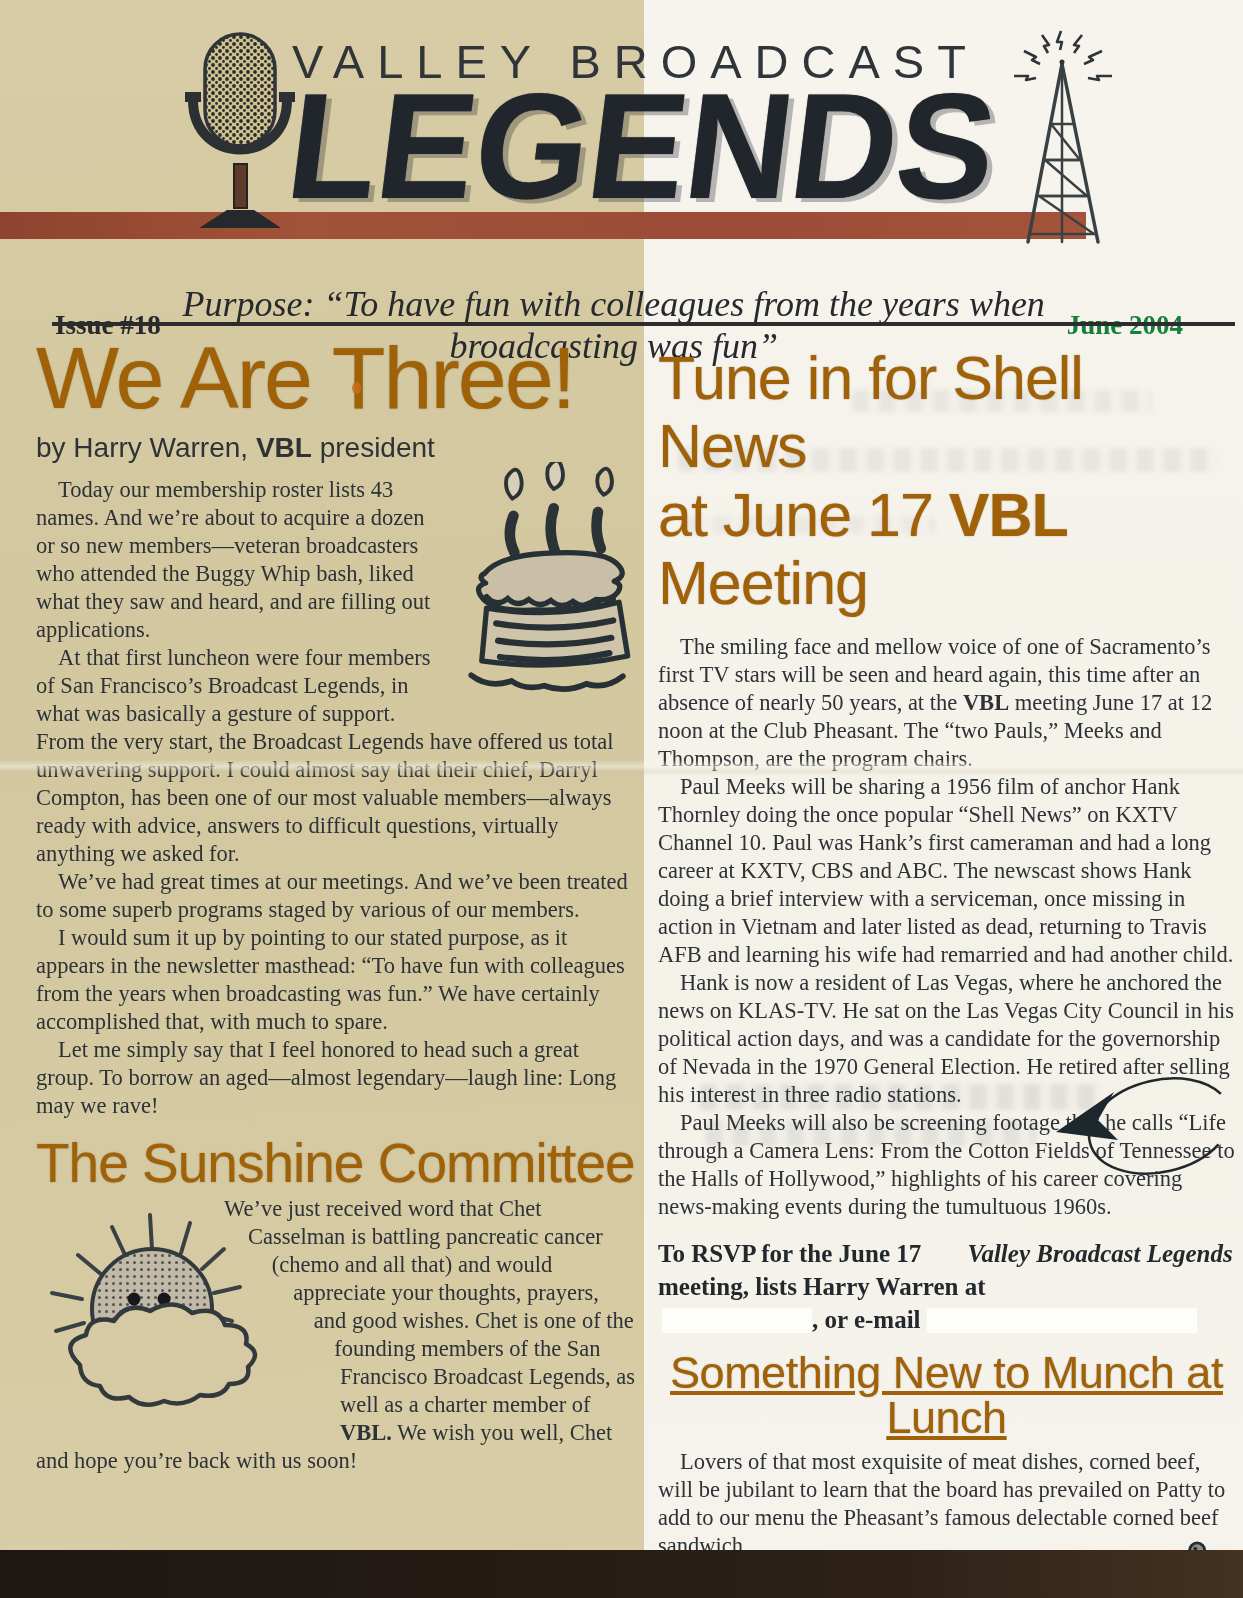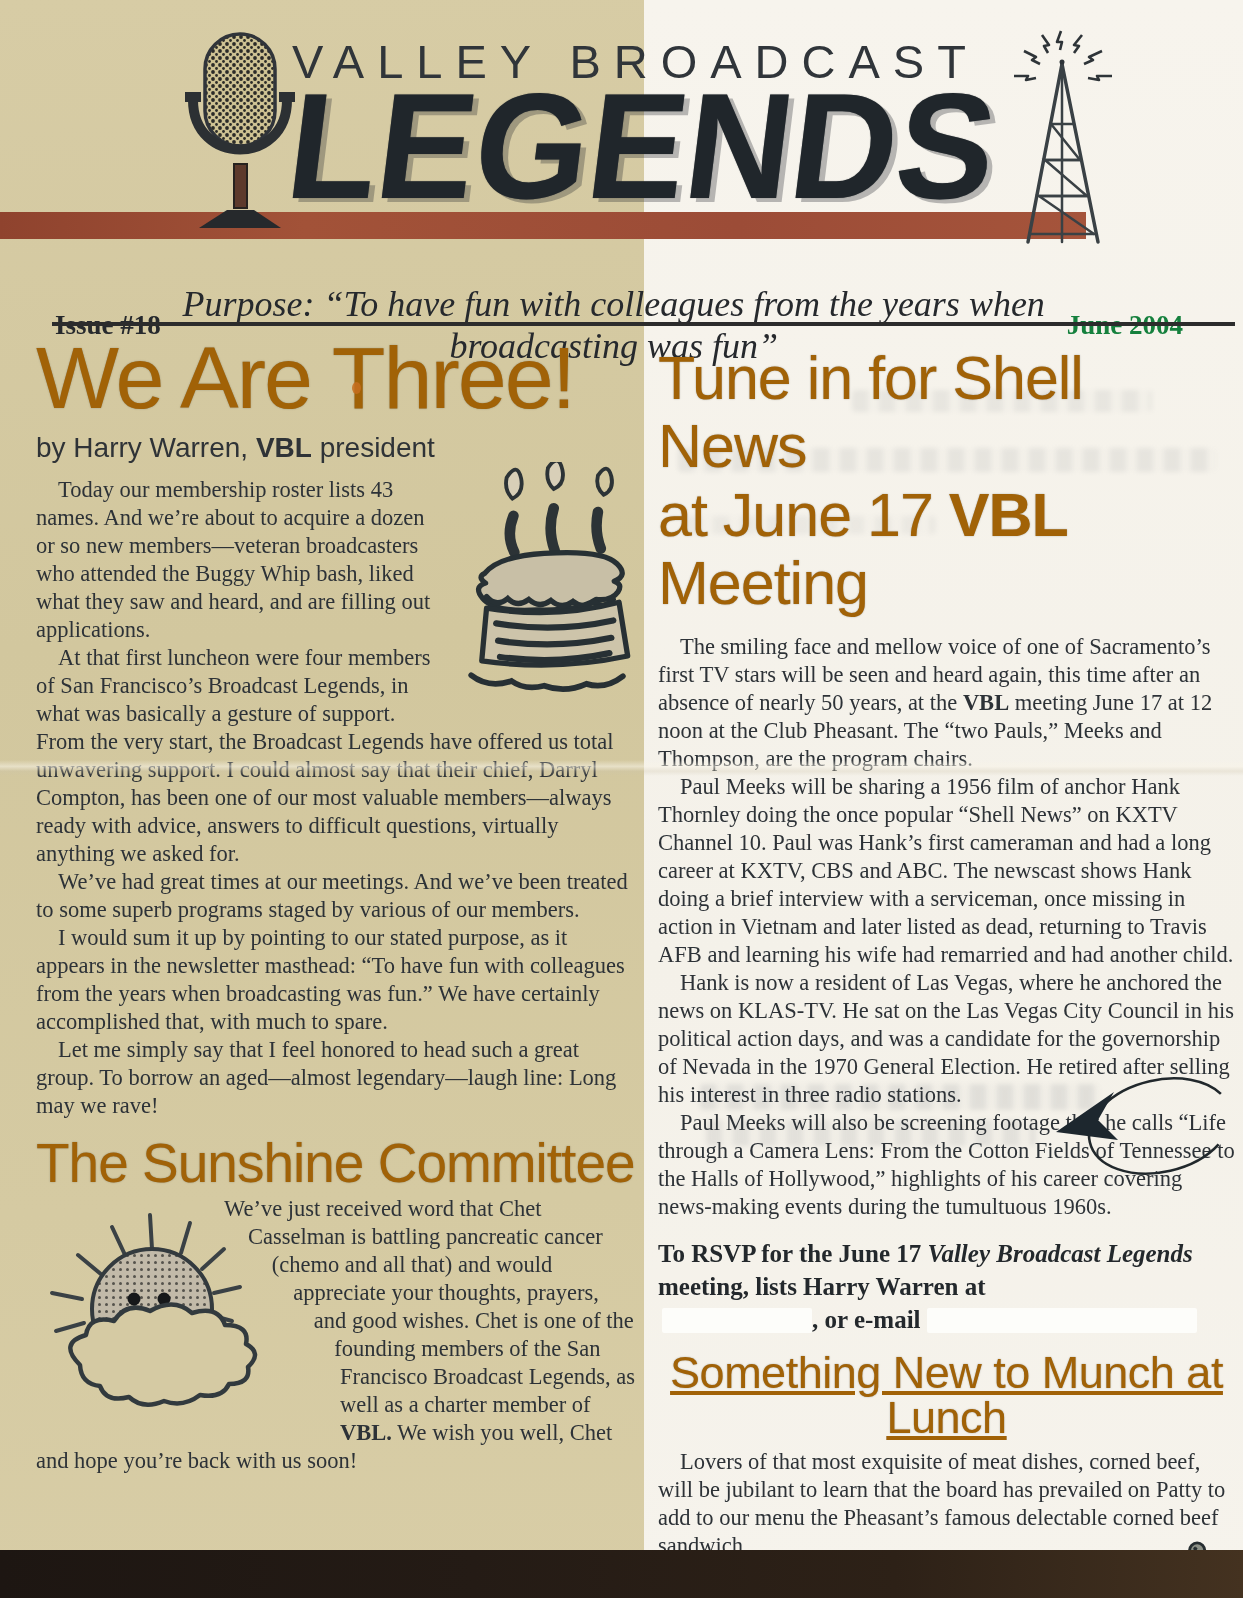--- a/index.html
+++ b/index.html
@@ -39,21 +39,21 @@
   .byline{font-family:"Liberation Sans",sans-serif;font-size:28px;color:#2f3337;margin:0 0 12px;}
   .byline b{font-weight:700;}
   .body p{margin:0;font-size:22.5px;line-height:28px;text-indent:22px;}
   .body p.noindent{text-indent:0;}
   .cake-float{float:right;width:192px;height:246px;margin:-14px -8px 0 8px;}
   .sun-float{float:left;width:302px;height:242px;margin:2px 4px 0 -2px;
       shape-outside:polygon(0 0,54% 0,80% 38%,100% 72%,100% 100%,0 100%);}
   .sandwich-float{float:right;width:268px;height:208px;margin:-22px -10px 0 8px;}
   
   .rsvp{margin:16px 0 0;font-size:25px;line-height:33px;font-weight:700;color:#23282c;}
-  .rsvp i{font-style:italic;}
+  .rsvp i{font-style:italic;margin-left:40px;}
   .blank{display:inline-block;background:#fdfdfa;height:25px;vertical-align:-5px;border-radius:2px;}
   .blank-phone{width:150px;margin-left:4px;}
   .blank-mail{width:270px;margin-left:6px;}
   .arrow-wrap{position:absolute;left:1052px;top:1062px;z-index:3;}
   
   .fold{position:absolute;left:0;top:760px;width:100%;height:16px;z-index:4;pointer-events:none;
       background:linear-gradient(180deg,rgba(248,244,232,0),rgba(248,244,232,.55) 40%,rgba(205,196,170,.28) 70%,rgba(248,244,232,0));}
   .smudge{position:absolute;z-index:1;filter:blur(2.5px);border-radius:4px;
       background:repeating-linear-gradient(90deg,rgba(122,126,132,.38) 0 16px,rgba(122,126,132,.07) 16px 27px);}
   .sm1{left:852px;top:390px;width:300px;height:22px;opacity:.30;}

